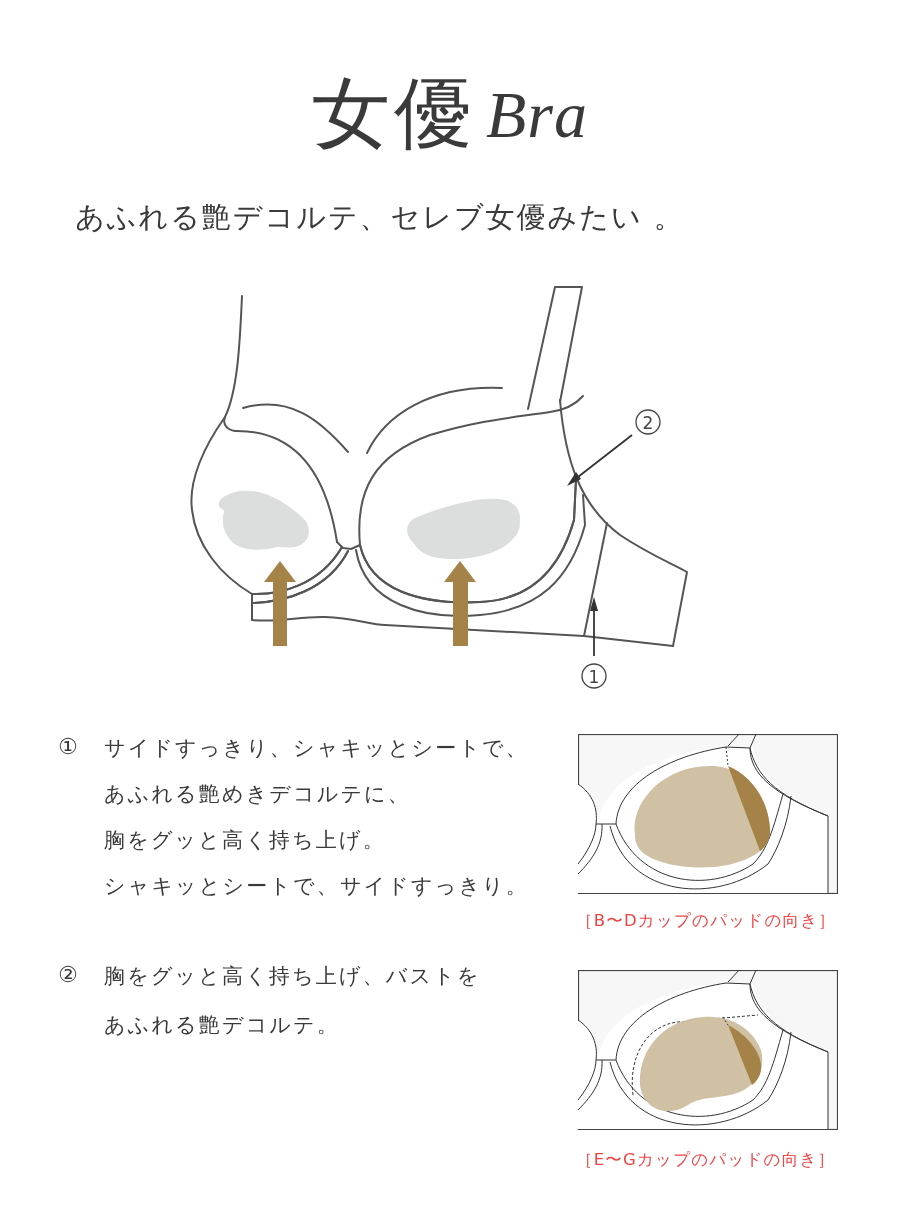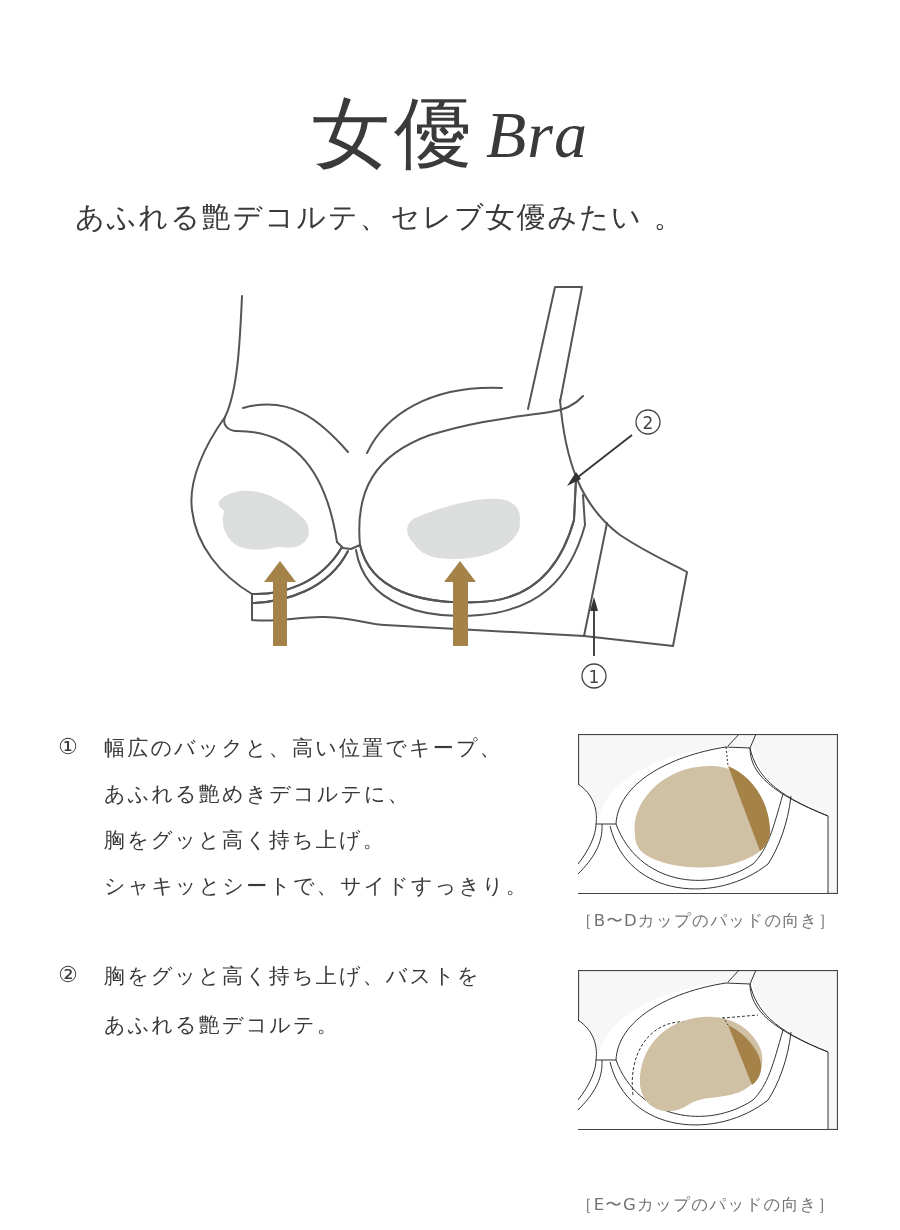--- a/index.html
+++ b/index.html
@@ -1,40 +1,40 @@
 <!DOCTYPE html>
 <html><head>
 <meta charset="utf-8">
 <style>
   html, body { margin: 0; padding: 0; background: #ffffff; }
   body { width: 900px; height: 1230px; position: relative; overflow: hidden;
          font-family: "DejaVu Sans", "Liberation Sans", sans-serif; color: #333333; }
   .title { position: absolute; left: 0; top: 62px; width: 900px; text-align: center;
-           white-space: nowrap; margin-top: 20px; }
+           white-space: nowrap; }
   .title-jp { font-family: "DejaVu Serif", "Liberation Serif", serif; font-size: 78px;
               color: #3a3a3a; font-weight: 300; letter-spacing: 4px; vertical-align: middle; }
   .title-en { font-family: "Liberation Serif", "DejaVu Serif", serif; font-style: italic;
               font-size: 66px; color: #3a3a3a; margin-left: 10px; vertical-align: middle;
               letter-spacing: 1px; }
   .subtitle { position: absolute; left: 0; top: 198px; width: 760px; text-align: center;
               font-size: 29px; color: #3a3a3a; letter-spacing: 2px; white-space: nowrap; }
   .main-illust { position: absolute; left: 180px; top: 280px; width: 560px; height: 420px; }
   .feature { position: absolute; left: 58px; font-size: 21px; color: #3a3a3a;
              letter-spacing: 2.2px; white-space: nowrap; }
   .feature .num { position: absolute; left: 0; top: 0; font-size: 22px; }
   .feature .line { position: absolute; left: 46px; height: 24px; }
   .feat1 { top: 734px; }
   .feat2 { top: 962px; }
   .pad-box { position: absolute; left: 578px; width: 260px; height: 160px; }
   .pad-box1 { top: 734px; }
   .pad-box2 { top: 970px; }
   .pad-caption { position: absolute; left: 576px; width: 270px; font-size: 16.5px;
-                 color: #737373; letter-spacing: 1.2px; white-space: nowrap; }
+                 color: #ef4444; letter-spacing: 1.2px; white-space: nowrap; }
   .cap1 { top: 910px; }
-  .cap2 { top: 1194px; }
+  .cap2 { top: 1149px; }
 </style>
 </head>
 <body>
 
 <div class="title">
   <span class="title-jp">女優</span><span class="title-en">Bra</span>
 </div>
 
 <div class="subtitle">あふれる艶デコルテ、セレブ女優みたい 。</div>
 
@@ -105,21 +105,21 @@
   </g>
   <text x="414" y="403" text-anchor="middle" font-size="17" fill="#444444" font-family="DejaVu Sans, sans-serif">1</text>
   <g fill="none" stroke="#444444" stroke-width="1.3">
     <circle cx="468" cy="142" r="12"></circle>
   </g>
   <text x="468" y="149" text-anchor="middle" font-size="17" fill="#444444" font-family="DejaVu Sans, sans-serif">2</text>
 </svg>
 
 <div class="feature feat1">
   <span class="num">①</span>
-  <div class="line" style="top:0px">幅広のバックと、高い位置でキープ、</div>
+  <div class="line" style="top:0px">サイドすっきり、シャキッとシートで、</div>
   <div class="line" style="top:46px">あふれる艶めきデコルテに、</div>
   <div class="line" style="top:92px">胸をグッと高く持ち上げ。</div>
   <div class="line" style="top:138px">シャキッとシートで、サイドすっきり。</div>
 </div>
 
 <div class="feature feat2">
   <span class="num">②</span>
   <div class="line" style="top:0px">胸をグッと高く持ち上げ、バストを</div>
   <div class="line" style="top:49px">あふれる艶デコルテ。</div>
 </div>

